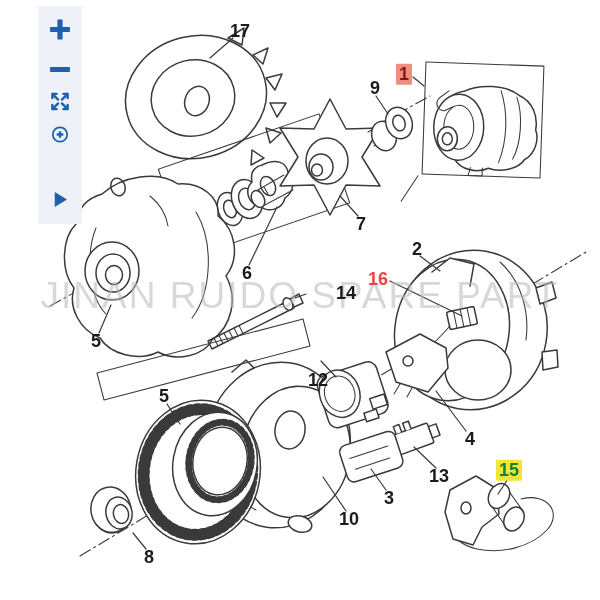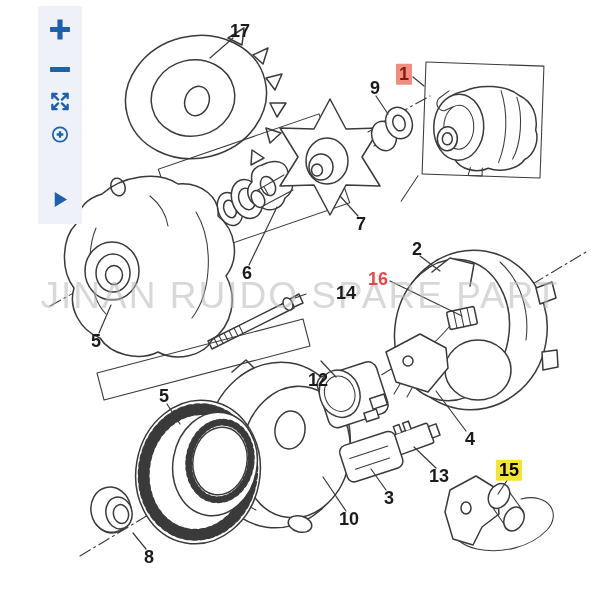--- a/index.html
+++ b/index.html
@@ -224,21 +224,21 @@
       <div class="part-label" style="left: 247px; top: 273px; background: transparent; color: rgb(27, 27, 27);">6</div>
       <div class="part-label" style="left: 96px; top: 341px; background: transparent; color: rgb(27, 27, 27);">5</div>
       <div class="part-label" style="left: 314px; top: 293px; background: transparent; color: rgb(27, 27, 27); margin-left: 32px;">14</div>
       <div class="part-label" style="left: 318px; top: 353px; background: transparent; color: rgb(27, 27, 27); margin-top: 27px;">12</div>
       <div class="part-label" style="left: 164px; top: 396px; background: transparent; color: rgb(27, 27, 27);">5</div>
       <div class="part-label" style="left: 389px; top: 498px; background: transparent; color: rgb(27, 27, 27);">3</div>
       <div class="part-label" style="left: 439px; top: 476px; background: transparent; color: rgb(27, 27, 27); text-align: right;">13</div>
       <div class="part-label" style="left: 470px; top: 439px; background: transparent; color: rgb(27, 27, 27);">4</div>
       <div class="part-label" style="left: 349px; top: 519px; background: transparent; color: rgb(27, 27, 27); text-align: center;">10</div>
       <div class="part-label" style="left: 149px; top: 557px; background: transparent; color: rgb(27, 27, 27);">8</div>
-      <div class="part-label" style="left: 509px; top: 470px; background: rgb(244, 229, 50); color: #000000;">15</div>
+      <div class="part-label" style="left: 509px; top: 470px; background: rgb(244, 229, 50); color: #15803d;">15</div>
     </div>
 
   <div class="toolbar" style="background: rgb(238, 241, 247); color: rgb(28, 96, 174);">
     <button class="tbtn" style="top:8px" aria-label="zoom-in">
       <svg viewBox="0 0 24 24" width="27" height="27">
         <path d="M12,3.2 V20.8 M3.2,12 H20.8" fill="none" stroke="currentColor" stroke-width="4.6"></path>
       </svg>
     </button>
     <button class="tbtn" style="top:48px" aria-label="zoom-out">
       <svg viewBox="0 0 24 24" width="27" height="27">

